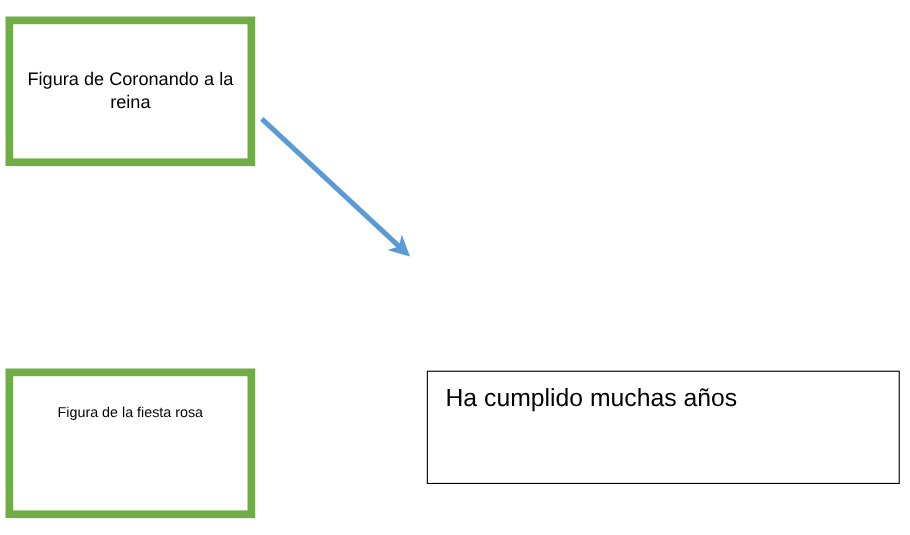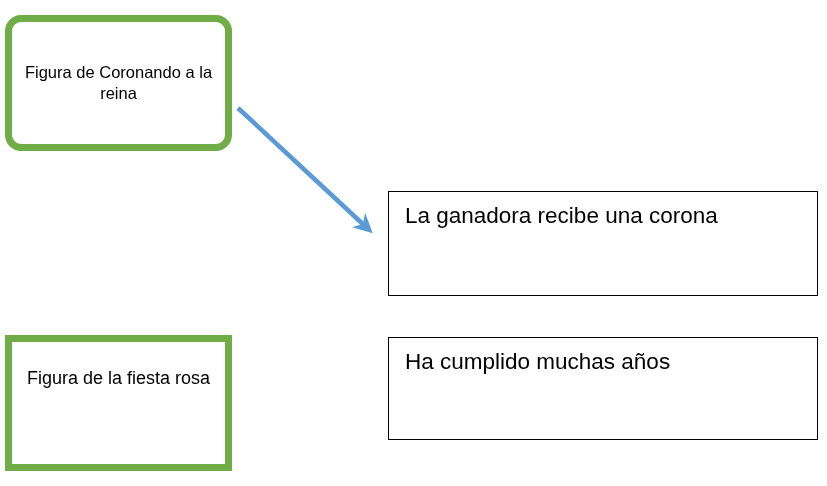--- a/index.html
+++ b/index.html
@@ -27,28 +27,28 @@
   }
   .green-box .box-text {
     text-align: center;
     color: #000000;
     line-height: 1.30;
     padding: 0 12px;
     box-sizing: border-box;
     width: 100%;
   }
 
-  #green-box-1 { left: 5px;  top: 15px;  width: 227px; height: 136px; align-items: center; border-radius: 16px; }
+  #green-box-1 { left: 5px;  top: 15px;  width: 227px; height: 136px; align-items: center; }
   #green-box-1 .box-text { font-size: 16.5px; }
 
   #green-box-2 { left: 5px;  top: 182px; width: 227px; height: 129px; align-items: flex-start; }
   #green-box-2 .box-text { font-size: 14.5px; padding-top: 21px; }
 
   #green-box-3 { left: 5px;  top: 335px; width: 227px; height: 136px; align-items: flex-start; }
-  #green-box-3 .box-text { font-size: 18px; padding-top: 25px; }
+  #green-box-3 .box-text { font-size: 13px; padding-top: 25px; }
 
   
   .plain-box {
     position: absolute;
     box-sizing: border-box;
     background: #ffffff;
     border: 1.4px solid #000000;
     display: flex;
     align-items: flex-start;
   }
@@ -84,23 +84,20 @@
   <div class="green-box" id="green-box-1">
     <div class="box-text">Figura de Coronando a la reina</div>
   </div>
 
 
   <div class="green-box" id="green-box-3">
     <div class="box-text">Figura de la fiesta rosa</div>
   </div>
 
 
-  <div class="plain-box" id="plain-box-2">
-    <div class="box-text">La ganadora recibe una corona</div>
-  </div>
 
   <div class="plain-box" id="plain-box-3">
     <div class="box-text">Ha cumplido muchas años</div>
   </div>
 
   <svg id="connector-arrow" viewBox="0 0 827 486">
     <defs>
       <marker id="arrowhead-blue" markerWidth="4.2" markerHeight="4.2" refX="2.2" refY="2.1" orient="auto" markerUnits="strokeWidth">
         <path d="M0,0 L4.2,2.1 L0,4.2 L1.25,2.1 Z" fill="#5B9BD5"></path>
       </marker>

